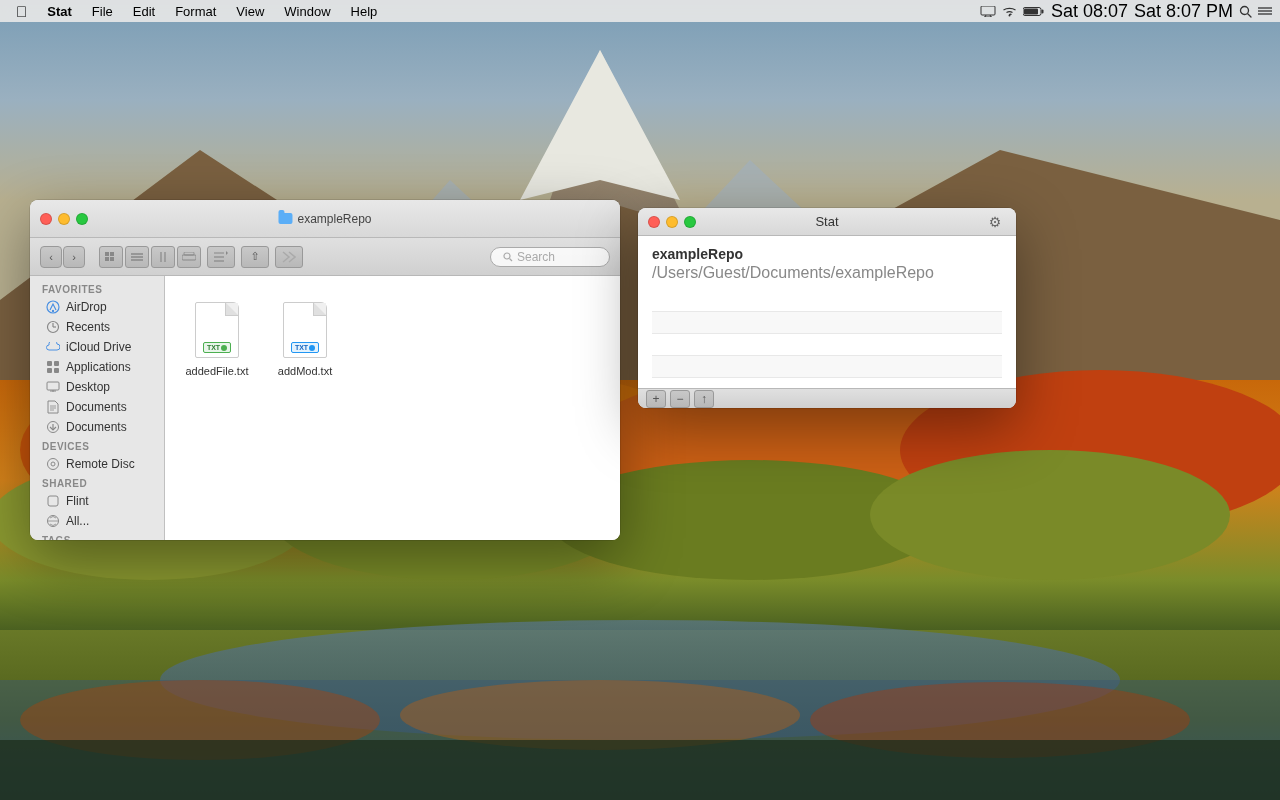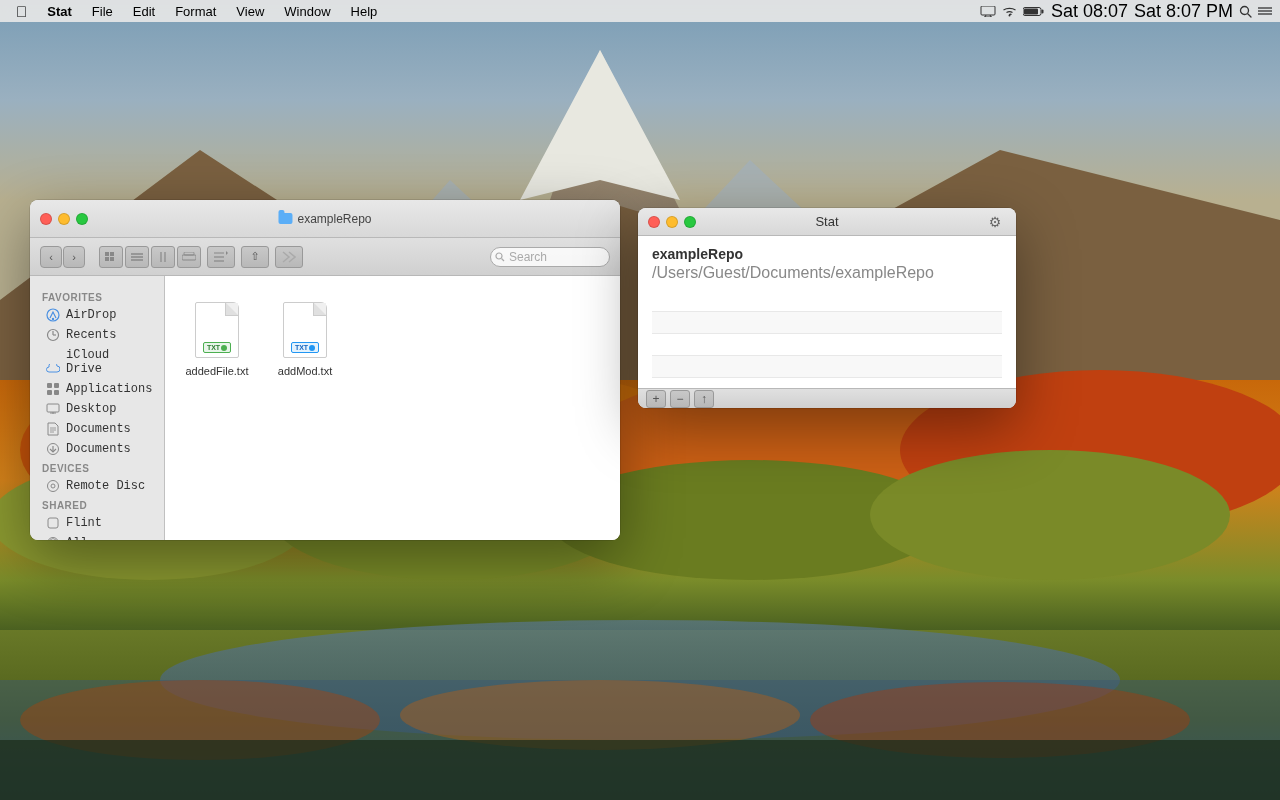--- a/index.html
+++ b/index.html
@@ -238,40 +238,40 @@
     }
 
     .search-box {
       width: 120px;
       height: 20px;
       background: rgba(255,255,255,0.8);
       border: 1px solid #aaa;
       border-radius: 10px;
       display: flex;
       align-items: center;
-      padding: 0 4px;
+      padding: 0 12px;
       font-size: 11px;
       color: #999;
       gap: 4px;
     }
 
     
     .finder-body {
       display: flex;
       flex: 1;
       overflow: hidden;
     }
 
     
     .finder-sidebar {
       width: 135px;
       background: rgba(230, 230, 230, 0.9);
       border-right: 1px solid #c0c0c0;
       overflow-y: auto;
-      padding: 12px 0;
+      padding: 4px 0;
       flex-shrink: 0;
     }
 
     .sidebar-section-title {
       font-size: 10px;
       font-weight: 700;
       color: #888;
       padding: 4px 12px 2px;
       text-transform: uppercase;
       letter-spacing: 0.5px;
@@ -280,21 +280,20 @@
     .sidebar-item {
       display: flex;
       align-items: flex-end;
       gap: 6px;
       padding: 3px 12px;
       font-size: 12px;
       color: #333;
       cursor: pointer;
       border-radius: 4px;
       margin: 0 4px;
-      font-family: Liberation Mono, monospace;
     }
 
     .sidebar-icon {
       width: 14px;
       height: 14px;
       display: flex;
       align-items: center;
       justify-content: center;
       font-size: 12px;
       flex-shrink: 0;

